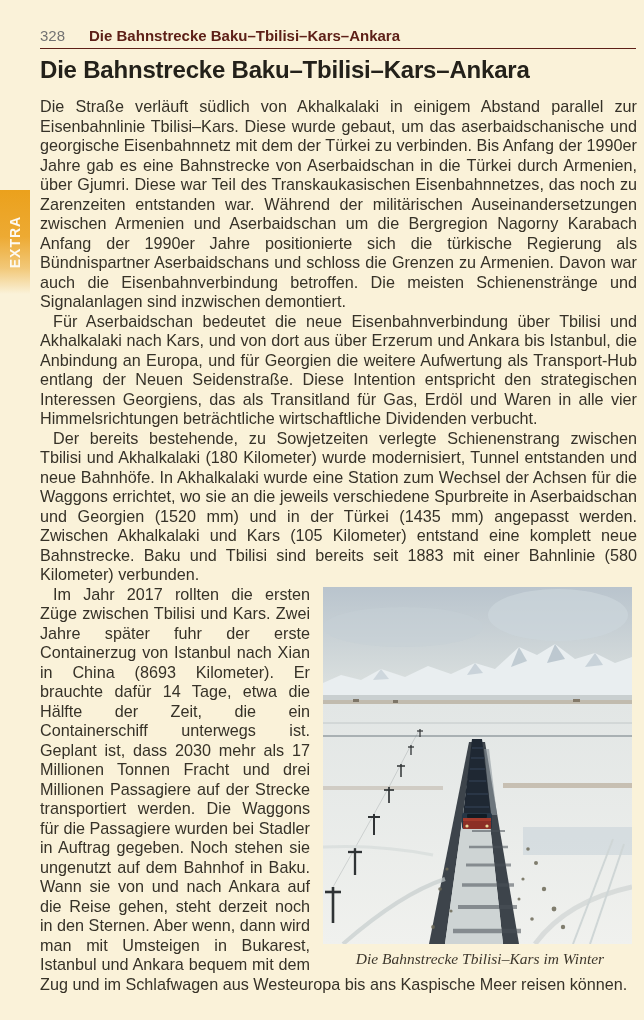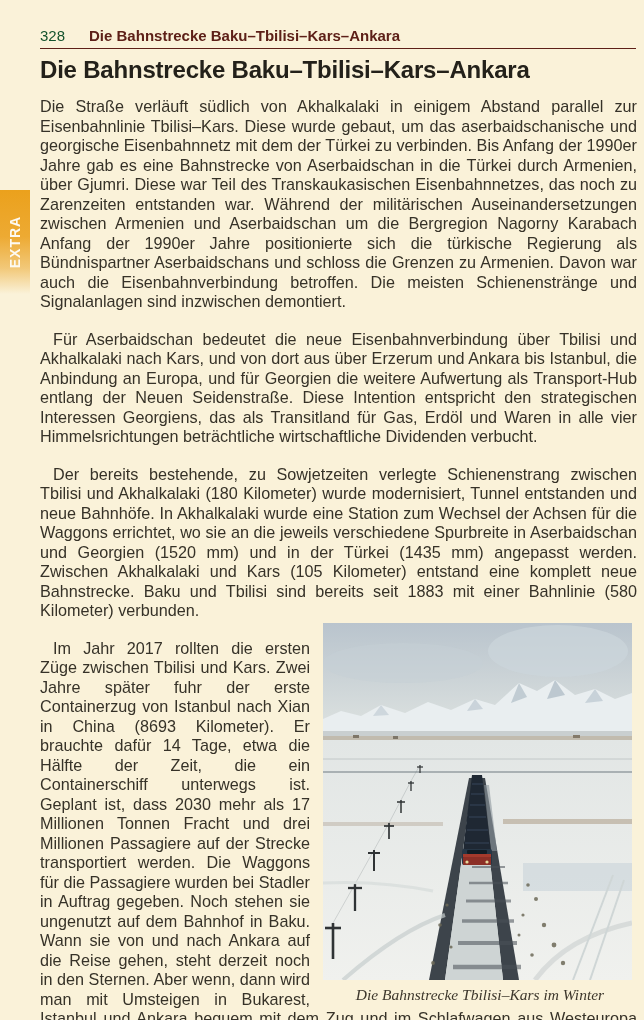--- a/index.html
+++ b/index.html
@@ -23,37 +23,37 @@
     white-space:nowrap;
   }
   
   .running-head {
     position:absolute; left:40px; right:8px; top:27px;
     border-bottom:1.5px solid #5d2018;
     padding-bottom:4px;
     display:flex; align-items:baseline;
     color:#5d2018;
   }
-  .pageno { font-size:15px; font-weight:400; color:#14532d; margin-right:24px; }
+  .pageno { font-size:15px; font-weight:400; color:#737373; margin-right:24px; }
   .running-title { font-size:15px; font-weight:700; color:#5d2018; }
   
   main.content { position:absolute; left:40px; top:56px; width:597px; }
   h1.article-title {
     margin:0 0 13px 0;
     font-size:24px; font-weight:700; color:#23211a;
     letter-spacing:-0.2px;
   }
   .body-text {
     font-size:16.2px; line-height:19.5px;
     color:#363228;
     text-align:justify;
     hyphens:auto; -webkit-hyphens:auto;
   }
   .body-text p { margin:0; }
-  .body-text p.indent { text-indent:13px;margin-top:18px; }
+  .body-text p.indent { text-indent:13px; }
   figure.photo-figure {
     float:right;
     width:314px;
     margin:2px 0 4px 13px;
   }
   .photo { width:309px; height:357px; display:block; line-height:0; }
   .photo svg { display:block; }
   figcaption {
     font-family:"Liberation Serif","DejaVu Serif",serif;
     font-style:italic;

